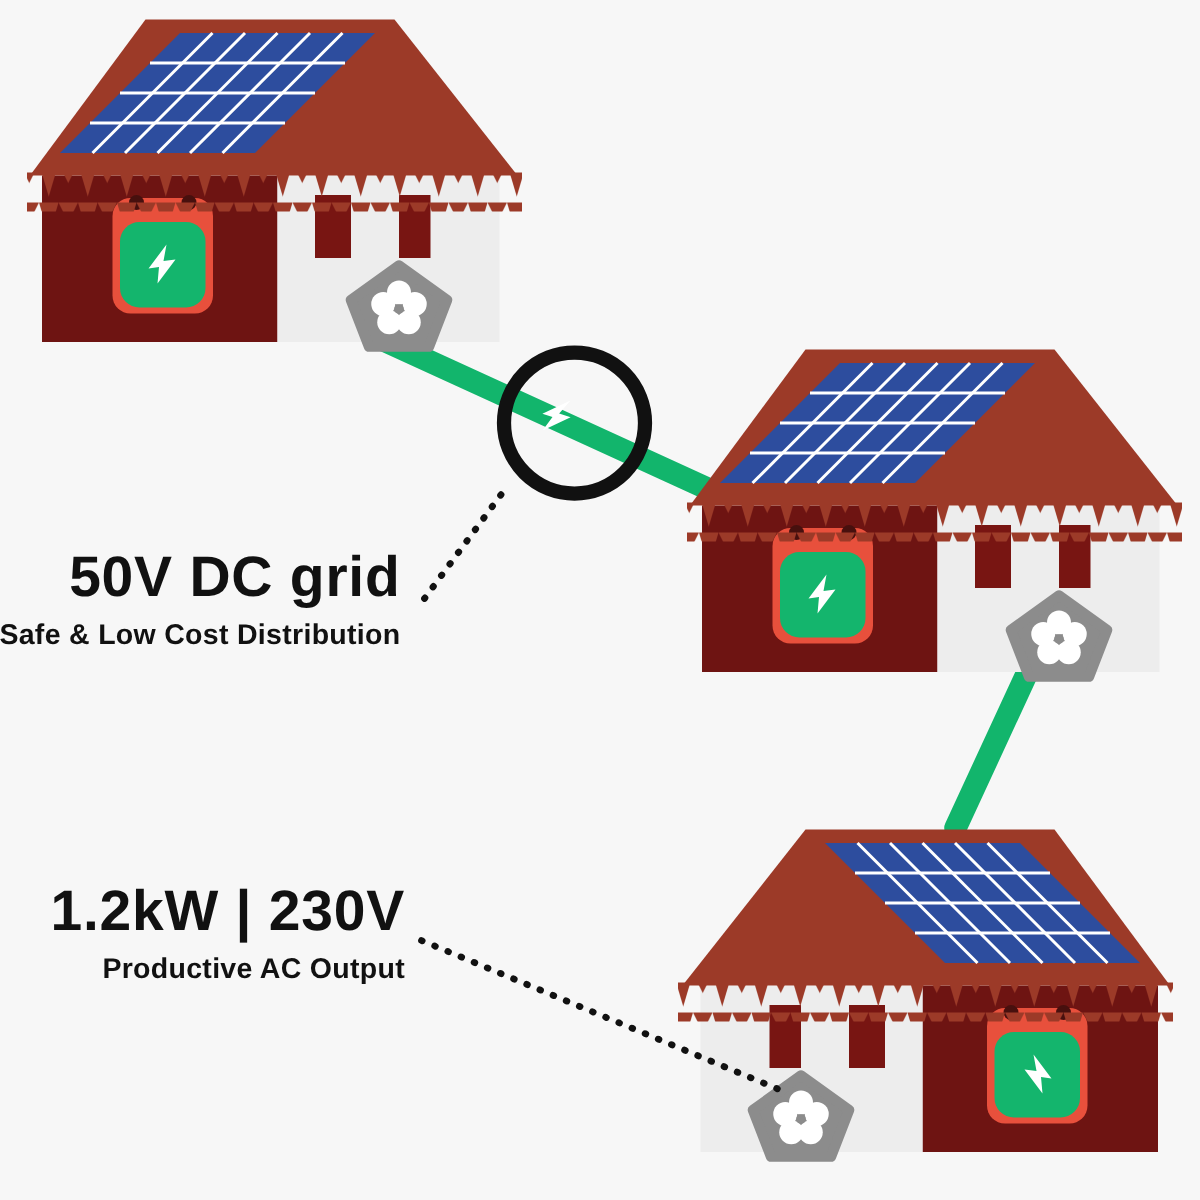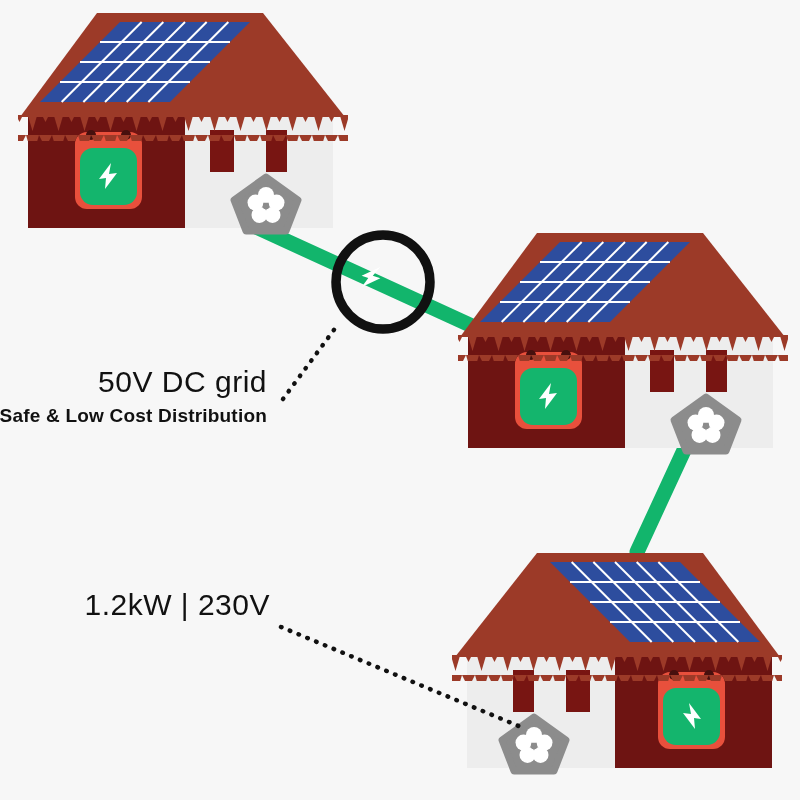--- a/index.html
+++ b/index.html
@@ -10,22 +10,22 @@
     overflow:hidden;
     font-family:"Liberation Sans", sans-serif;
   }
   .stage svg{position:absolute;left:0;top:0;}
   .label{
     position:absolute;
     text-align:right;
     color:#111;
   }
   .label-title{
-    font-size:30px;
-    font-weight:400;
+    font-size:38px;
+    font-weight:700;
     line-height:1.05;
     letter-spacing:0.5px;
     white-space:nowrap;
   }
   .label-sub{
     font-size:19px;
     font-weight:700;
     margin-top:7px;
     letter-spacing:0.2px;
     white-space:nowrap;
@@ -104,15 +104,16 @@
     <line x1="281" y1="627" x2="521" y2="727" stroke="#111111" stroke-width="4.5" stroke-linecap="round" stroke-dasharray="0.5 9"></line>
   </svg>
 
   <div class="label" id="label-dc">
     <div class="label-title">50V DC grid</div>
     <div class="label-sub">Safe &amp; Low Cost Distribution</div>
   </div>
 
   <div class="label" id="label-ac">
     <div class="label-title">1.2kW | 230V</div>
+    <div class="label-sub">Productive AC Output</div>
   </div>
 
 </div>
 
 </body></html>

